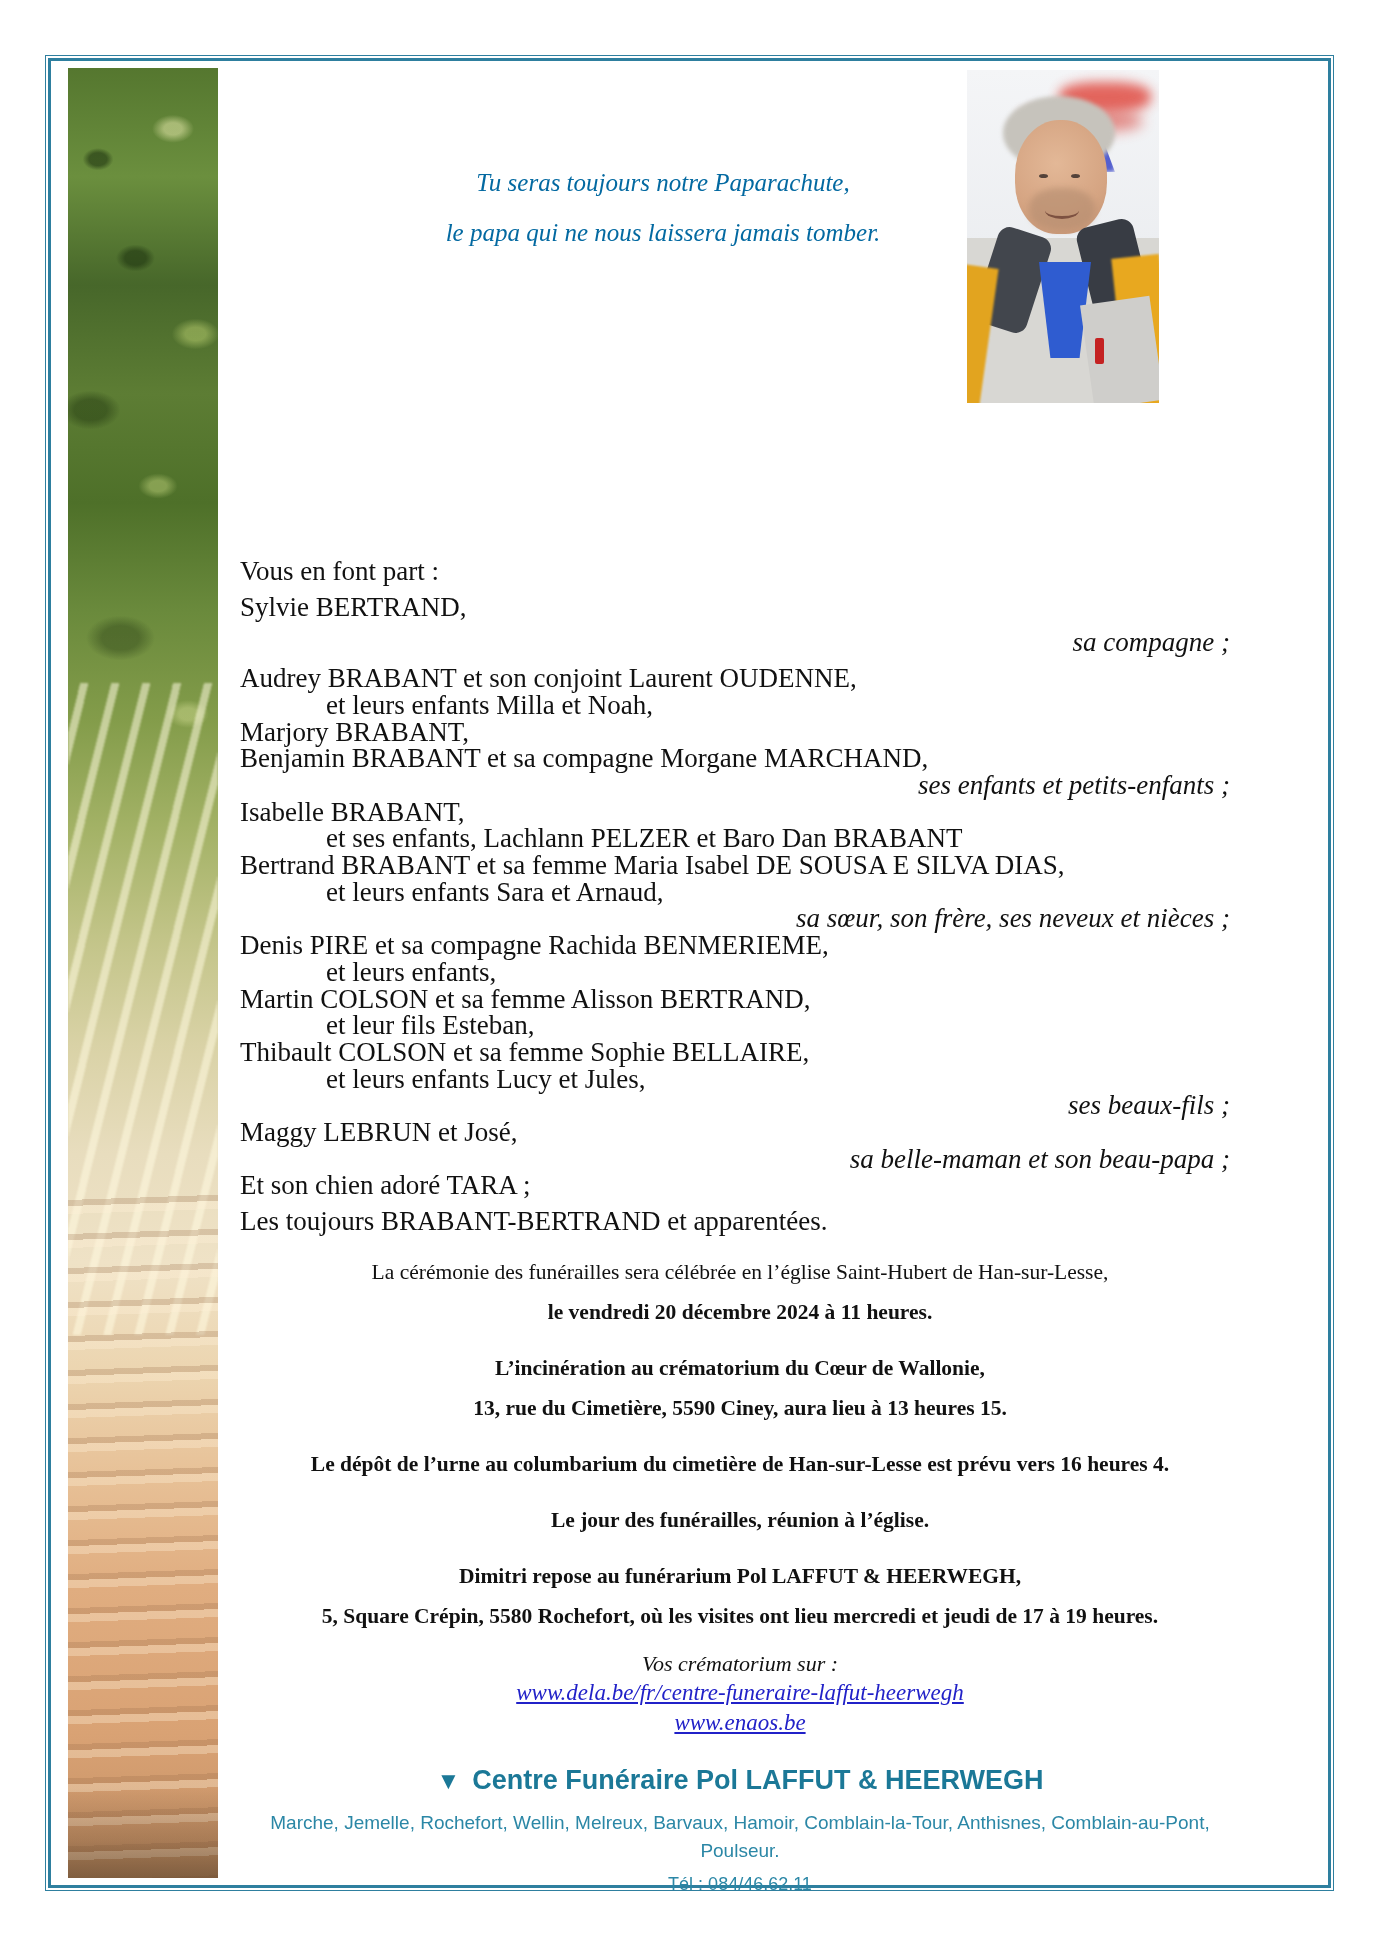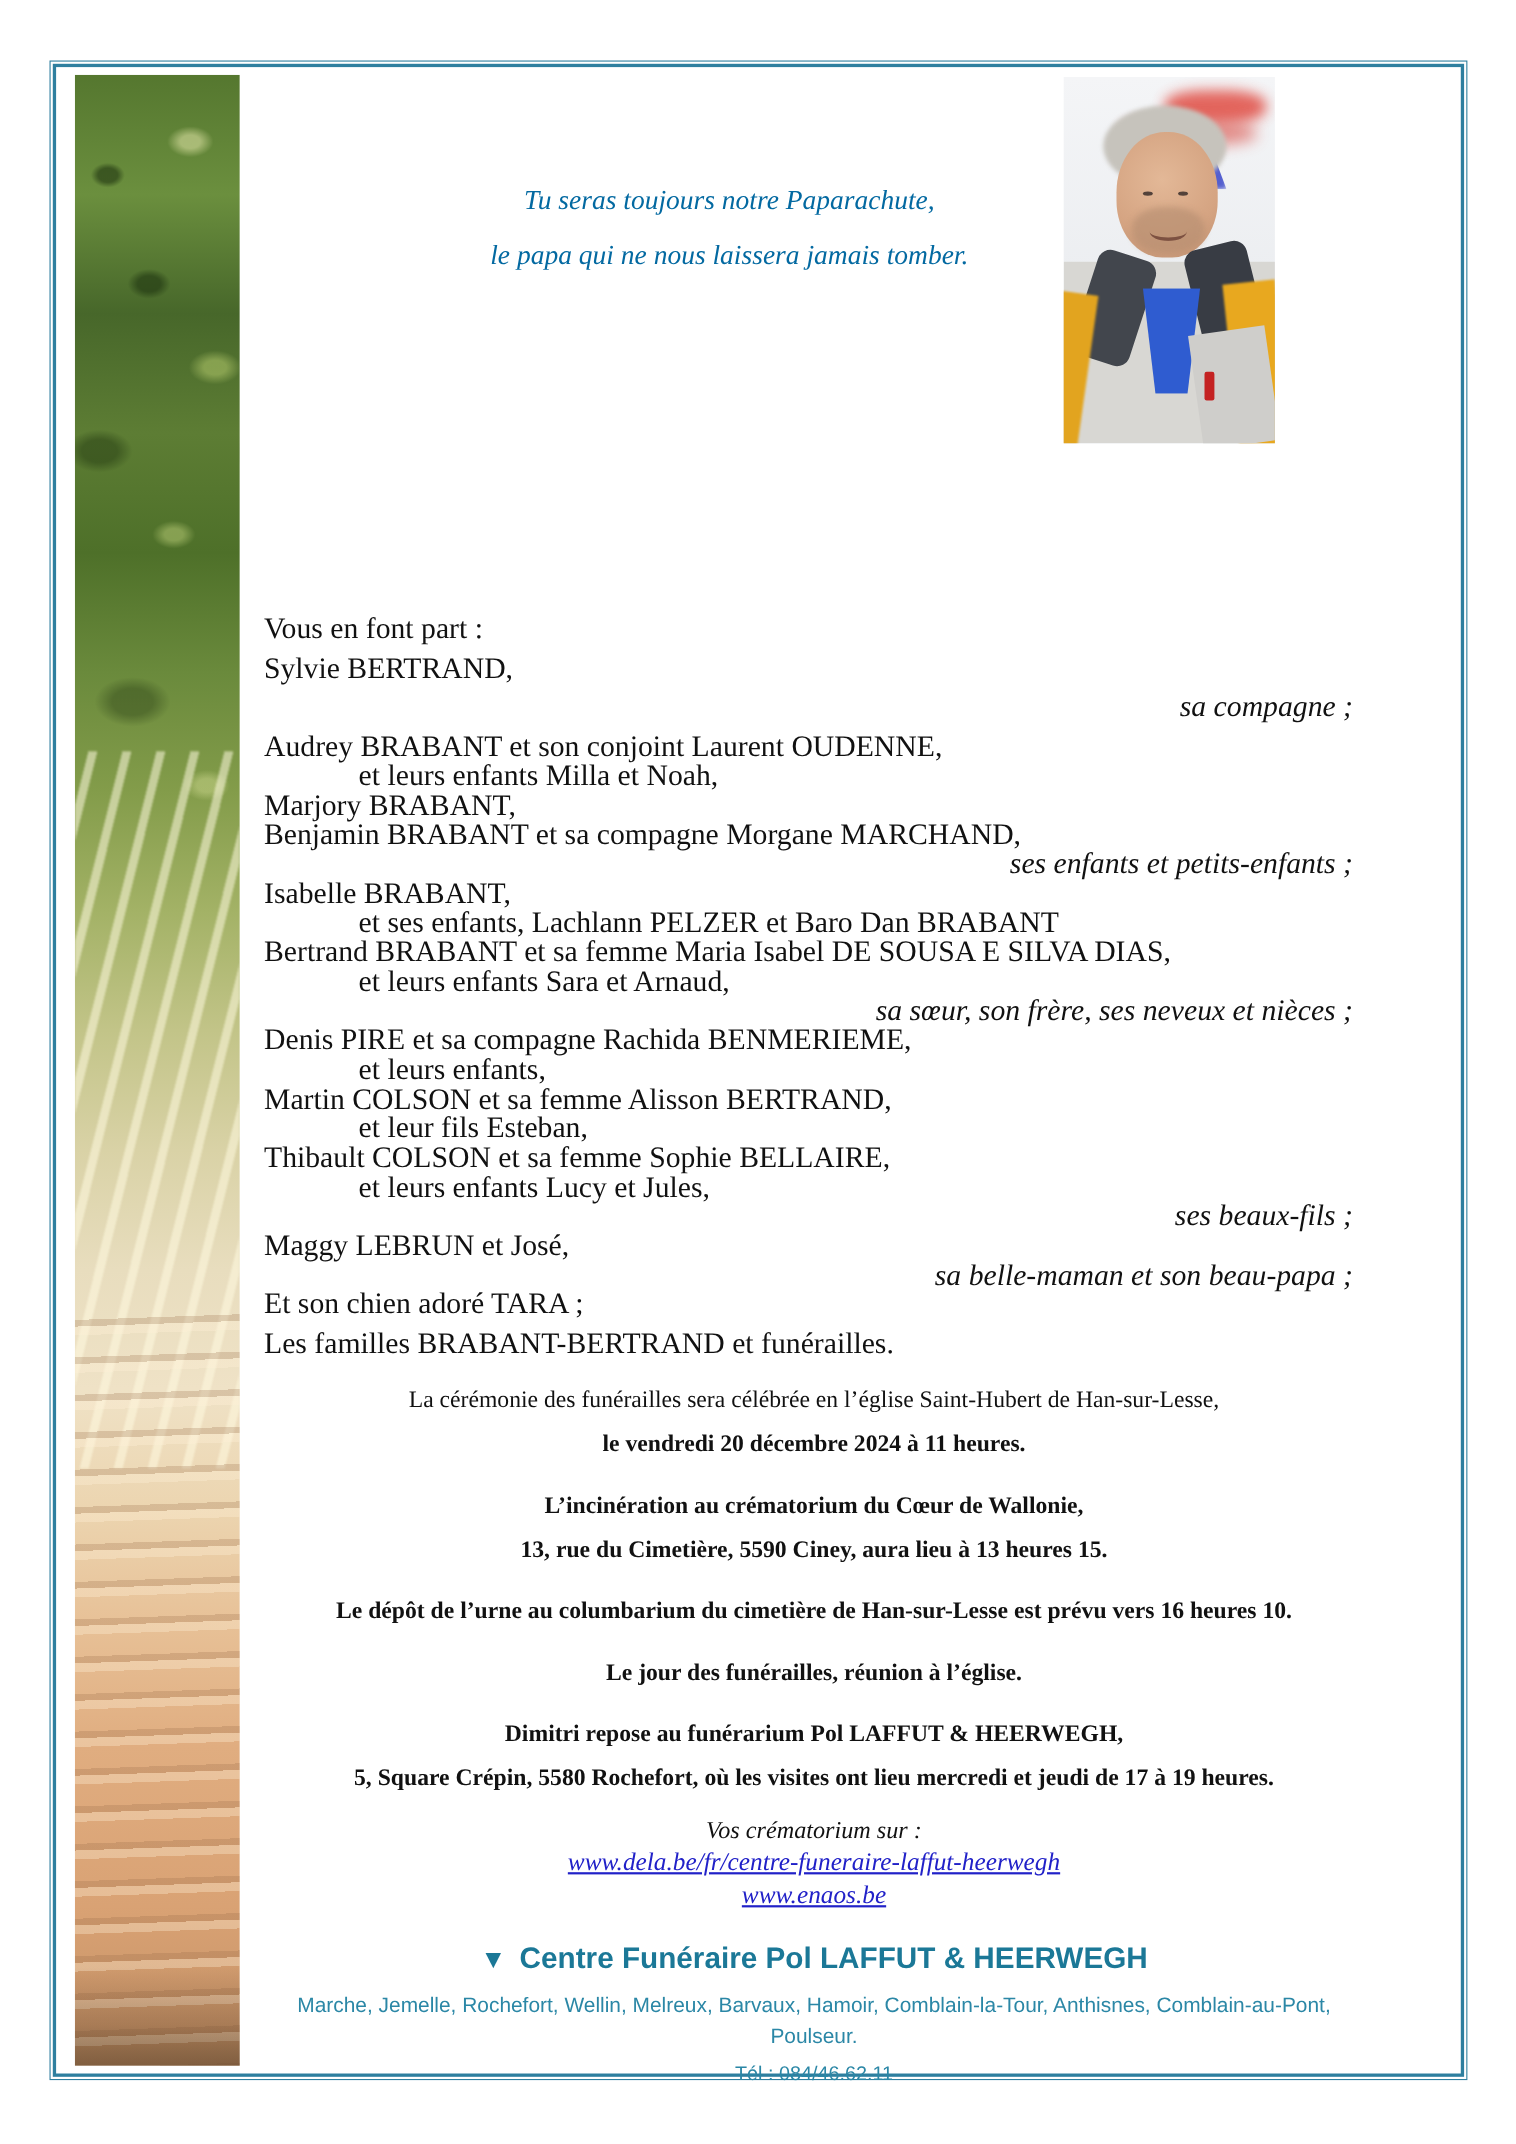--- a/index.html
+++ b/index.html
@@ -149,30 +149,30 @@
       <div class="row ">Denis PIRE et sa compagne Rachida BENMERIEME,</div>
       <div class="row indent">et leurs enfants,</div>
       <div class="row ">Martin COLSON et sa femme Alisson BERTRAND,</div>
       <div class="row indent">et leur fils Esteban,</div>
       <div class="row ">Thibault COLSON et sa femme Sophie BELLAIRE,</div>
       <div class="row indent">et leurs enfants Lucy et Jules,</div>
       <div class="row relation">ses beaux-fils ;</div>
       <div class="row ">Maggy LEBRUN et José,</div>
       <div class="row relation">sa belle-maman et son beau-papa ;</div>
       <div class="row ">Et son chien adoré TARA ;</div>
-      <div class="row  gap">Les familles BRABANT-BERTRAND et funérailles.</div>
+      <div class="row  gap">Les toujours BRABANT-BERTRAND et apparentées.</div>
     </div>
 
   <div class="lower">
     <div>
         <div class="cer">La cérémonie des funérailles sera célébrée en l’église Saint-Hubert de Han-sur-Lesse,</div>
         <div class="cer bold">le vendredi 20 décembre 2024 à 11 heures.</div>
         <div class="cer bold gap">L’incinération au crématorium du Cœur de Wallonie,</div>
         <div class="cer bold">13, rue du Cimetière, 5590 Ciney, aura lieu à 13 heures 15.</div>
-        <div class="cer bold gap">Le dépôt de l’urne au columbarium du cimetière de Han-sur-Lesse est prévu vers 16 heures 10.</div>
+        <div class="cer bold gap">Le dépôt de l’urne au columbarium du cimetière de Han-sur-Lesse est prévu vers 16 heures 4.</div>
         <div class="cer bold gap">Le jour des funérailles, réunion à l’église.</div>
         <div class="cer bold gap">Dimitri repose au funérarium Pol LAFFUT &amp; HEERWEGH,</div>
         <div class="cer bold">5, Square Crépin, 5580 Rochefort, où les visites ont lieu mercredi et jeudi de 17 à 19 heures.</div>
       </div>
     <div class="condo-label">Vos crématorium sur :</div>
     <a class="condo-link" href="#">www.dela.be/fr/centre-funeraire-laffut-heerwegh</a>
     <a class="condo-link" href="#">www.enaos.be</a>
     <div class="brand"><span class="tri">▼</span><span>Centre Funéraire Pol LAFFUT &amp; HEERWEGH</span></div>
     <div class="towns">Marche, Jemelle, Rochefort, Wellin, Melreux, Barvaux, Hamoir, Comblain-la-Tour, Anthisnes, Comblain-au-Pont, Poulseur.</div>
     <div class="tel">Tél : 084/46.62.11</div>

